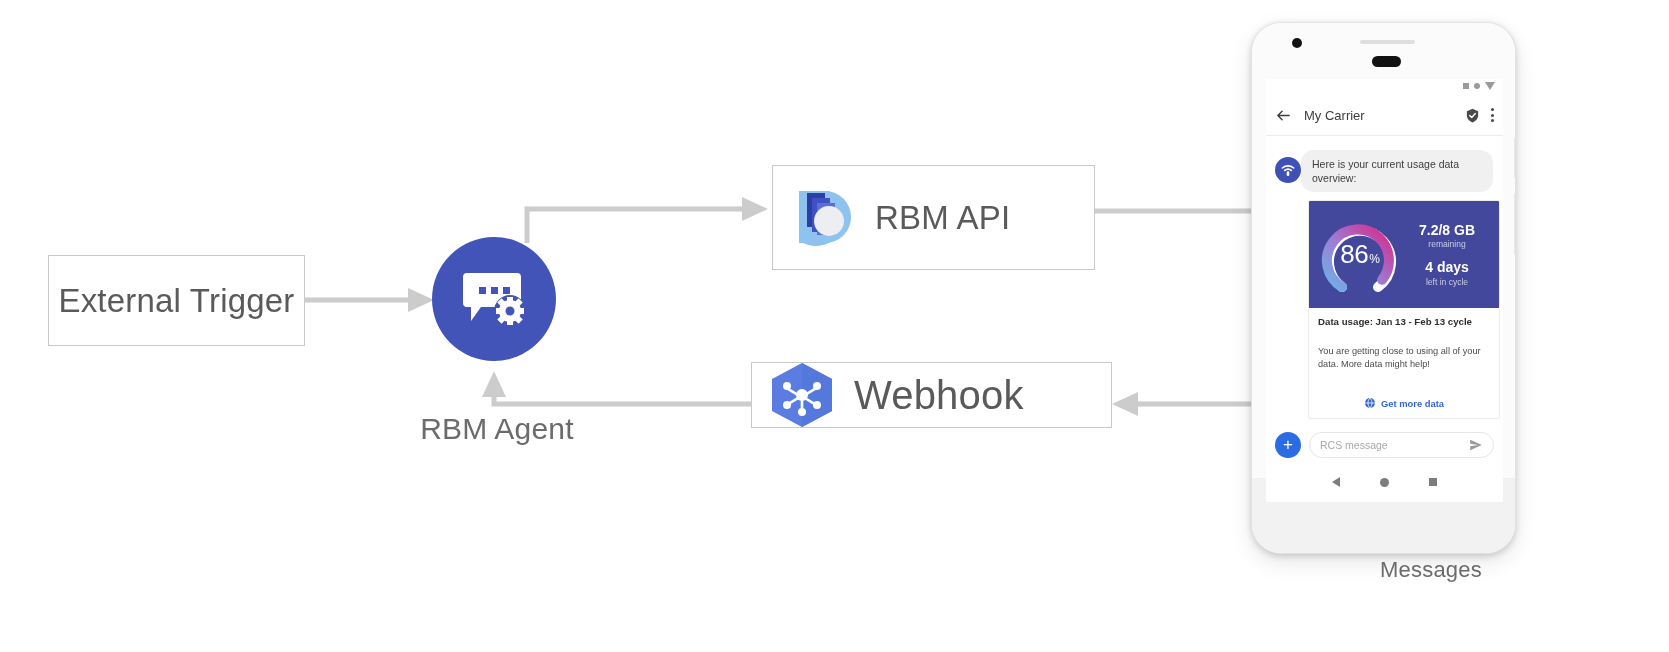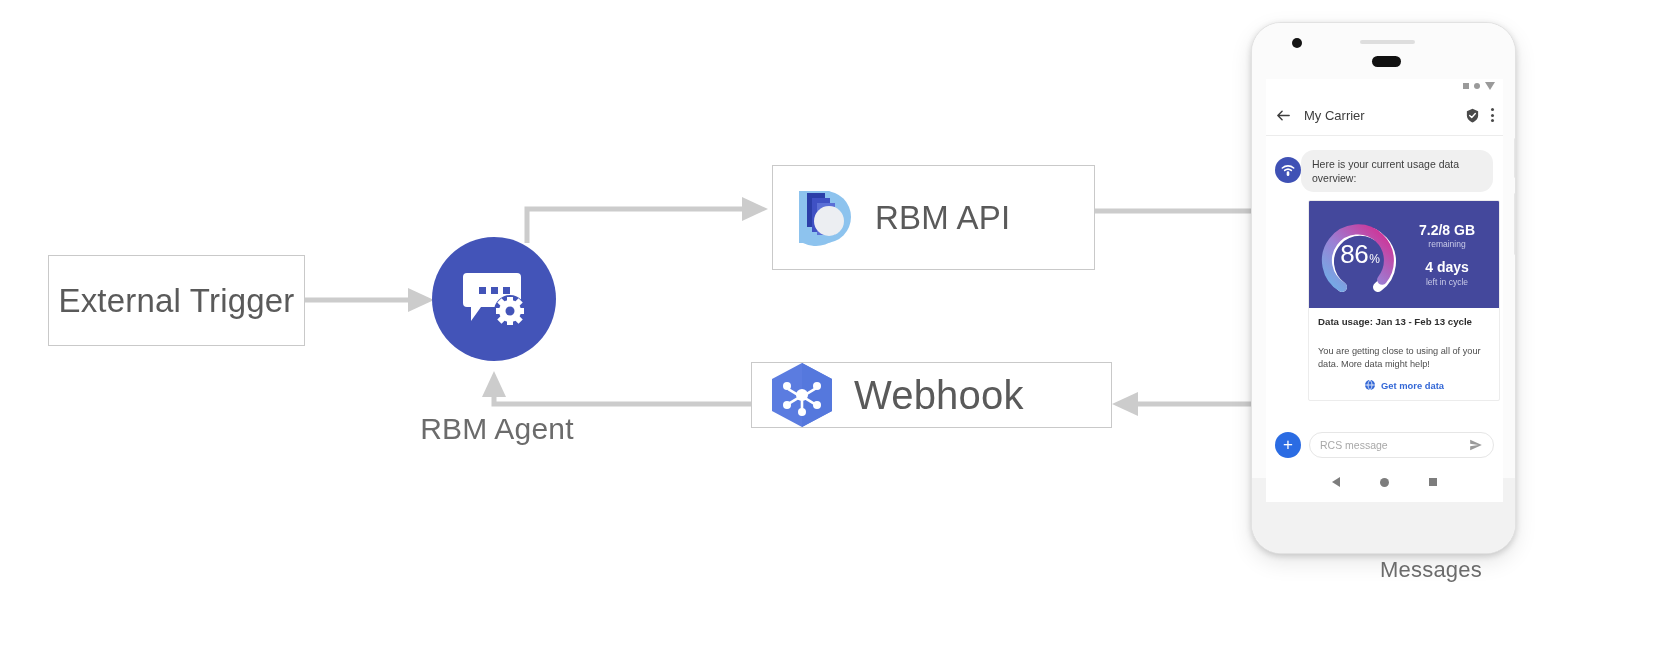--- a/index.html
+++ b/index.html
@@ -89,21 +89,21 @@
   #gauge-pct{font-size:26px;font-weight:400;letter-spacing:-.5px;}
   #gauge-sign{font-size:12px;margin-left:1px;margin-top:9px;}
   #hero-right{flex:1;text-align:center;color:#fff;}
   .hero-big{font-size:14px;font-weight:700;line-height:1.1;}
   .hero-small{font-size:8.5px;color:#c9cbe8;margin-top:1px;}
   .hero-gap{height:11px;}
 
   #card-body{padding:8px 9px 9px 9px;}
   #card-title{font-size:9.7px;font-weight:700;color:#2e2e2e;}
   #card-desc{font-size:9.2px;color:#4d4d4d;line-height:1.35;margin-top:18px;}
-  #card-action{display:flex;align-items:center;justify-content:center;gap:5px;margin-top:9px;}
+  #card-action{display:flex;align-items:center;justify-content:center;gap:5px;margin-top:27px;}
   #globe-icon{width:12px;height:12px;}
   #card-action-label{font-size:9.4px;color:#3367d6;font-weight:600;}
 
   #composer{position:absolute;left:9px;right:9px;bottom:44px;display:flex;align-items:center;gap:8px;}
   #plus-btn{width:26px;height:26px;border-radius:50%;background:#2b6ce3;color:#fff;
             display:flex;align-items:center;justify-content:center;font-size:17px;line-height:0;flex:0 0 auto;}
   #input-pill{flex:1;height:26px;border:1px solid #e6e6e6;border-radius:14px;display:flex;
               align-items:center;padding:0 10px;box-sizing:border-box;justify-content:center;}
   #rcs-placeholder{font-size:10.5px;color:#a8a8a8;flex:1;}
   #send-icon{width:14px;height:14px;}

